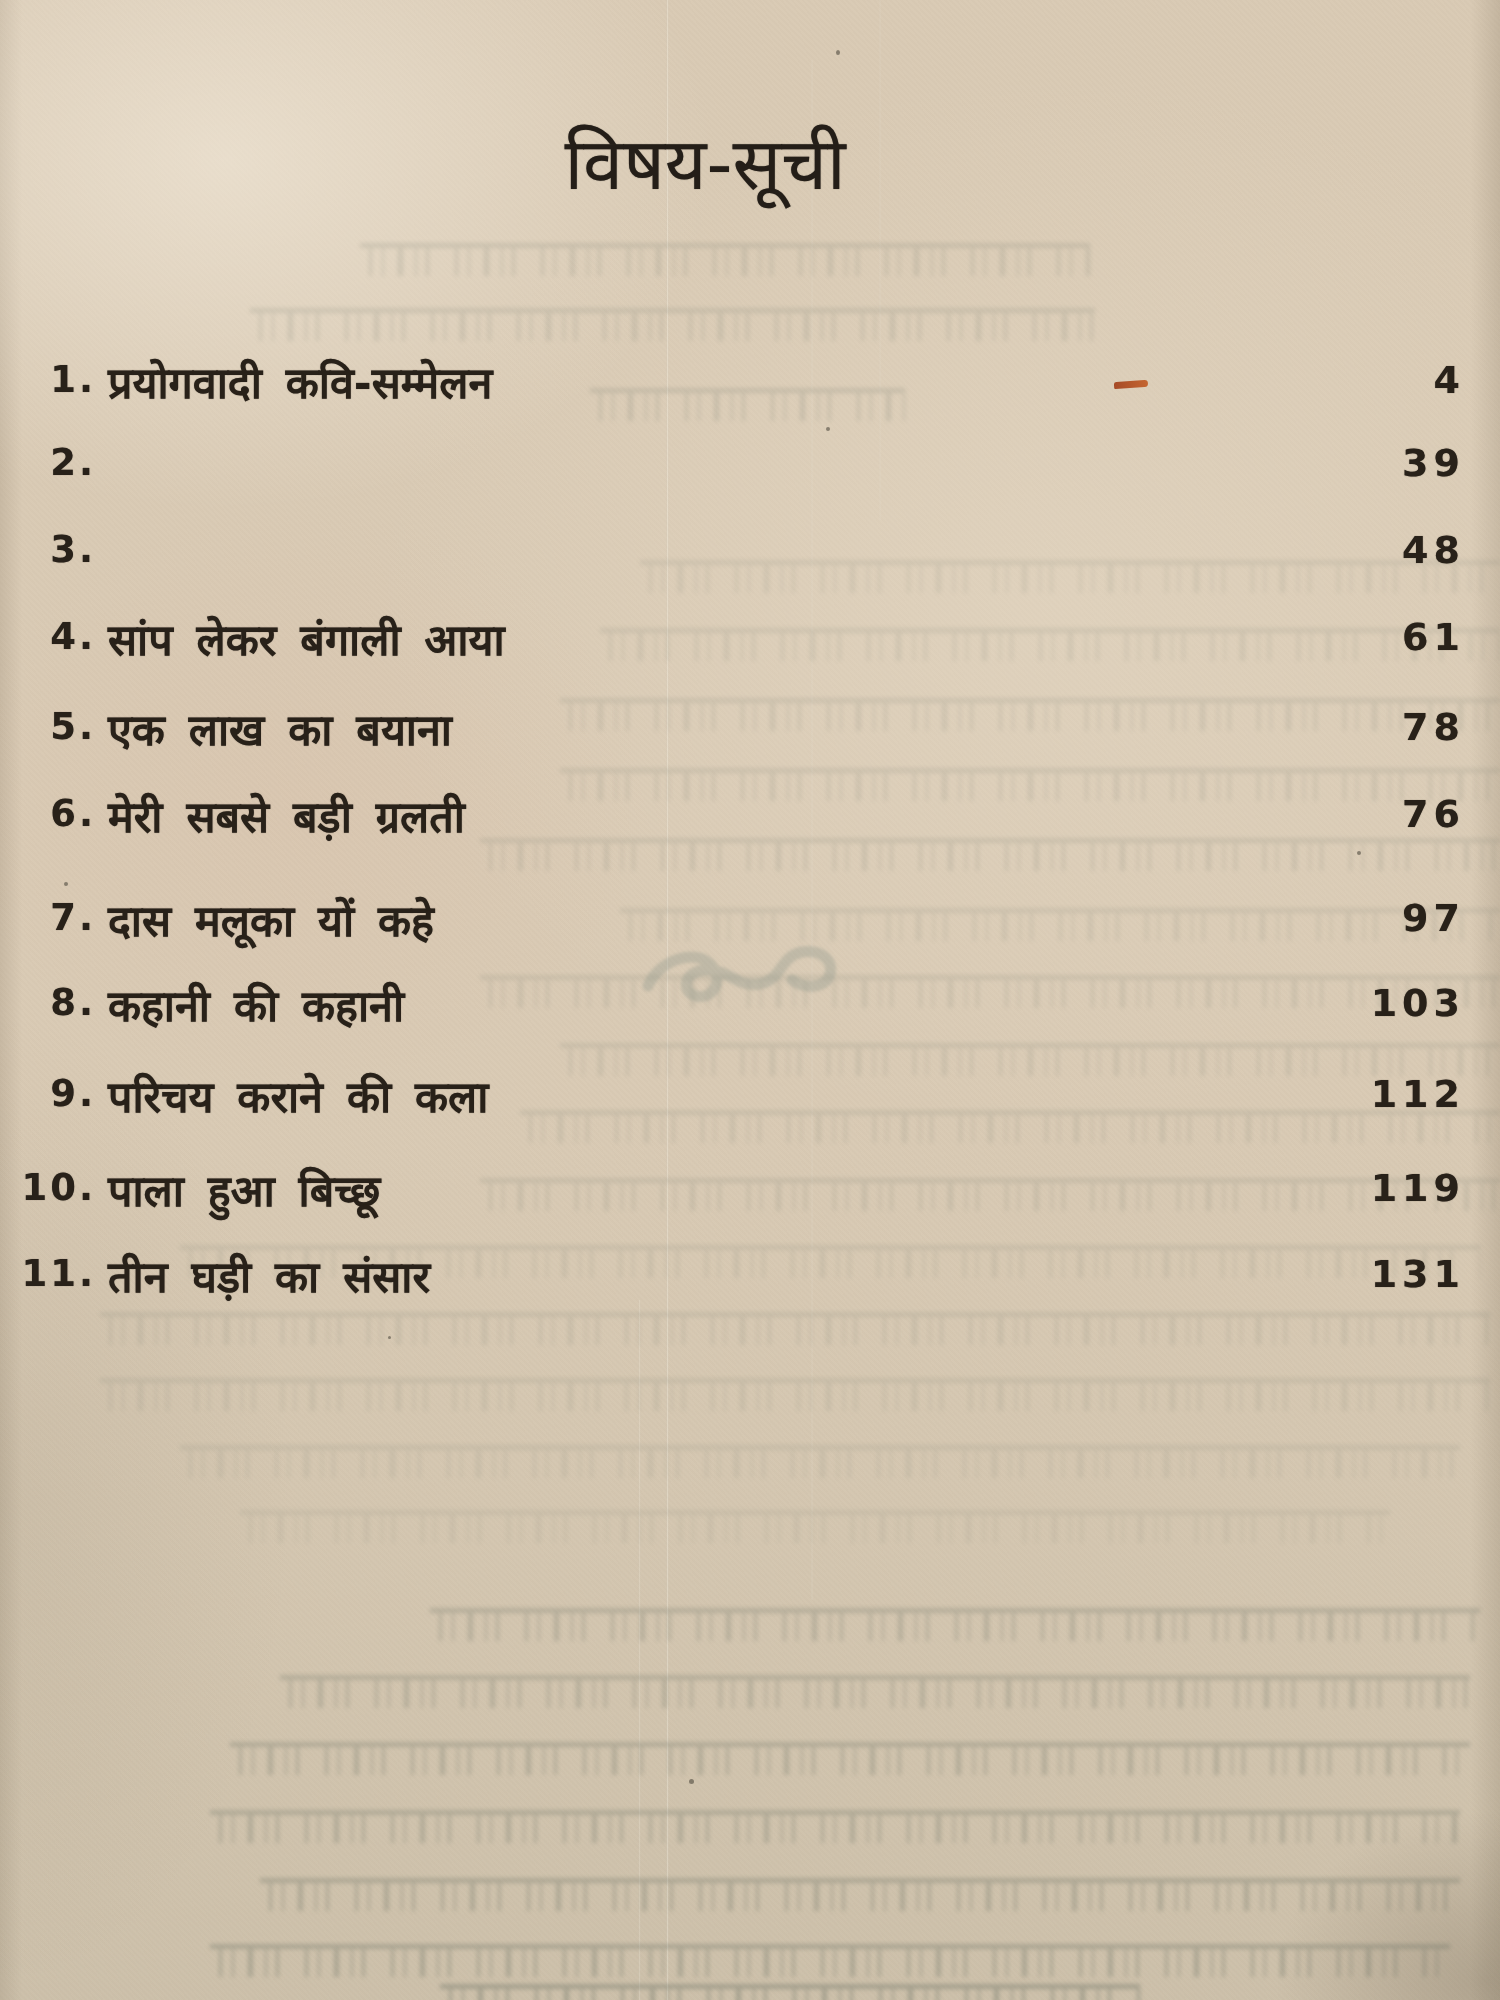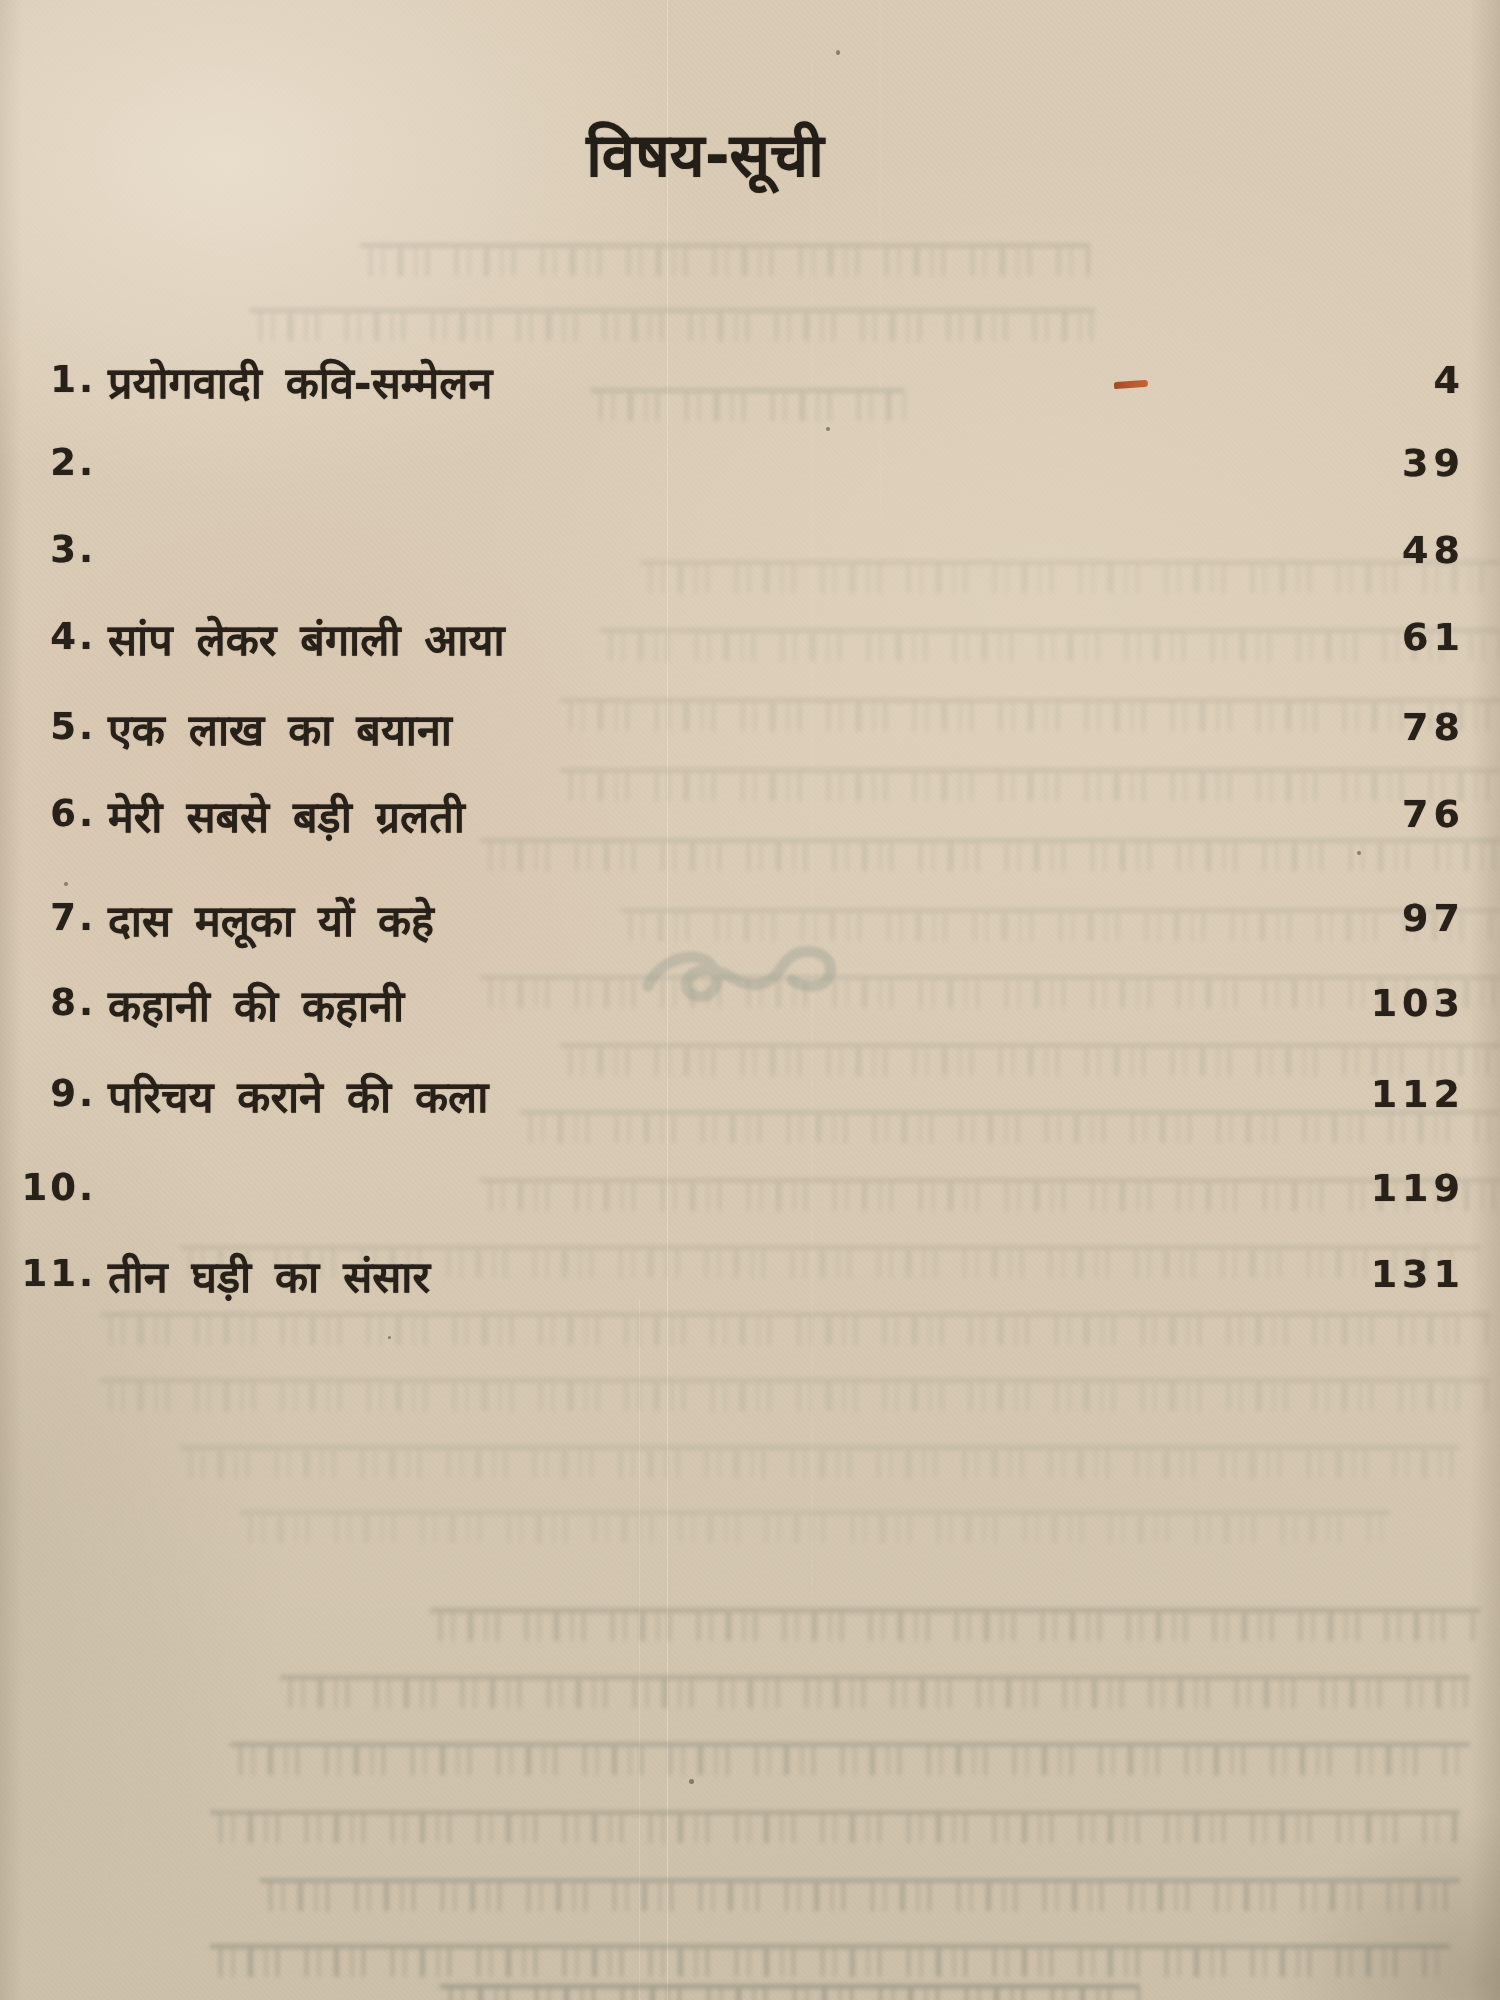--- a/index.html
+++ b/index.html
@@ -15,21 +15,21 @@
       radial-gradient(ellipse 900px 700px at 70% 30%, rgba(235,224,205,0.35), transparent 75%),
       radial-gradient(ellipse 300px 240px at 99% 99%, rgba(100,88,70,0.28), transparent 70%),
       radial-gradient(ellipse 420px 700px at 0% 75%, rgba(120,110,90,0.10), transparent 70%),
       linear-gradient(180deg, transparent 55%, rgba(150,150,128,0.10) 82%, rgba(138,138,116,0.16) 100%),
       linear-gradient(90deg, rgba(110,95,75,0.16), transparent 1.5%),
       linear-gradient(270deg, rgba(110,95,75,0.20), transparent 2%),
       repeating-linear-gradient(47deg, rgba(255,255,255,0.014) 0 2px, rgba(60,50,40,0.013) 2px 4px);
   }
   .title{
     position:absolute; top:112px; left:705px; transform:translateX(-50%);
-    font-size:60px; font-weight:bold; color:#241e18; white-space:nowrap;
+    font-size:72px; font-weight:normal; color:#241e18; white-space:nowrap;
     text-shadow:0 0 1px rgba(36,30,24,0.65);
   }
   .toc-row{position:absolute; left:0; width:100%; height:62px; color:#282119;}
   .toc-num{
     position:absolute; left:0; top:0; width:96px; text-align:right;
     font-size:37px; font-weight:bold; letter-spacing:3px;
     text-shadow:0 0 1px rgba(40,33,25,0.5);
   }
   .toc-ttl{
     position:absolute; left:108px; top:-6px; white-space:nowrap;
@@ -159,20 +159,21 @@
     <span class="toc-ttl">कहानी की कहानी</span>
     <span class="toc-pg">103</span>
   </div>
   <div class="toc-row" style="top:1072px;">
     <span class="toc-num">9.</span>
     <span class="toc-ttl">परिचय कराने की कला</span>
     <span class="toc-pg">112</span>
   </div>
   <div class="toc-row" style="top:1166px;padding-left:22px;">
     <span class="toc-num">10.</span>
+    <span class="toc-ttl">पाला हुआ बिच्छू</span>
     <span class="toc-pg">119</span>
   </div>
   <div class="toc-row" style="top:1252px;">
     <span class="toc-num">11.</span>
     <span class="toc-ttl">तीन घड़ी का संसार</span>
     <span class="toc-pg">131</span>
   </div>
 
 </div>
 

